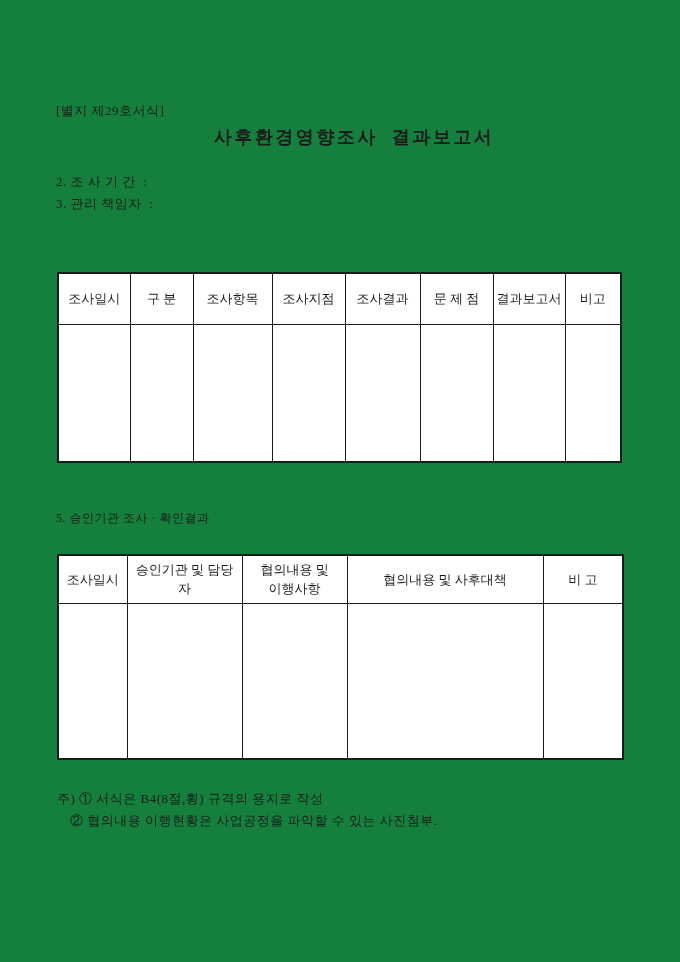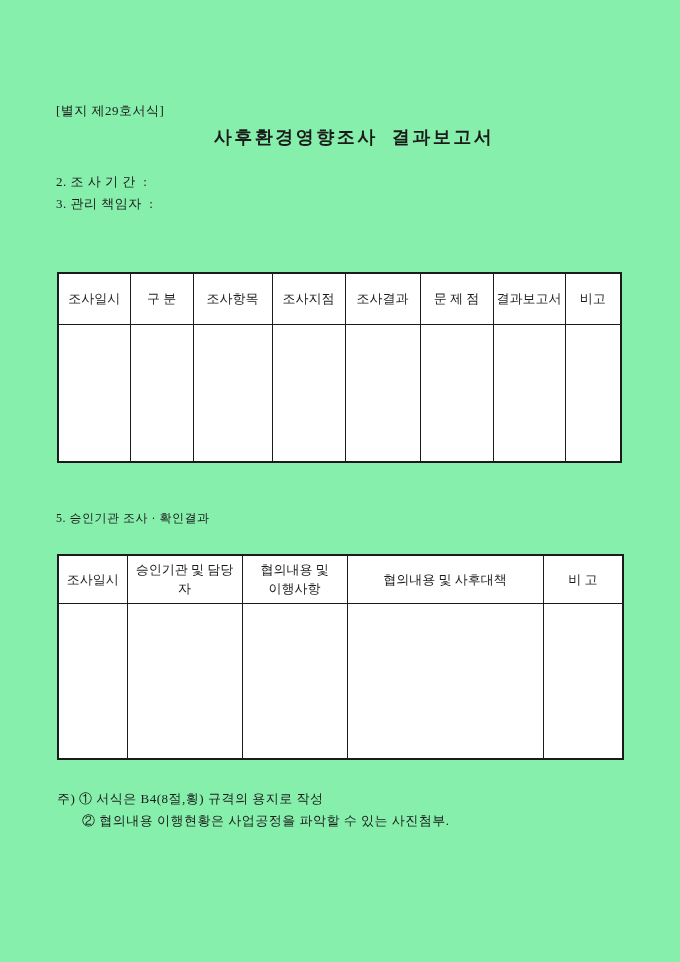--- a/index.html
+++ b/index.html
@@ -2,21 +2,21 @@
 <html><head>
 <meta charset="utf-8">
 <style>
   * { margin: 0; padding: 0; box-sizing: border-box; }
   html, body { background: #888; }
   .page {
     position: relative;
     width: 680px;
     height: 962px;
     margin: 0 auto;
-    background: #86efac;
+    background: #15803d;
     color: #1b1b1b;
     font-family: "Liberation Serif", "DejaVu Serif", serif;
     overflow: hidden;
   }
   .pre { white-space: pre-wrap; }
 
   .annex-label {
     position: absolute;
     left: 56px;
     top: 102px;
@@ -87,21 +87,21 @@
     position: absolute;
     left: 57px;
     top: 788px;
     font-size: 13px;
   }
   .notes .note-line {
     height: 22px;
     line-height: 22px;
     letter-spacing: 0.5px;
   }
-  .notes .note-line.indent { margin-left: 25px; font-family: Liberation Serif, serif; }
+  .notes .note-line.indent { margin-left: 13px; font-family: Liberation Serif, serif; }
 </style>
 </head>
 <body>
 
 <div class="page">
 
   <div class="annex-label pre">[별지 제29호서식]</div>
 
   <div class="doc-title pre">사후환경영향조사  결과보고서</div>
 

